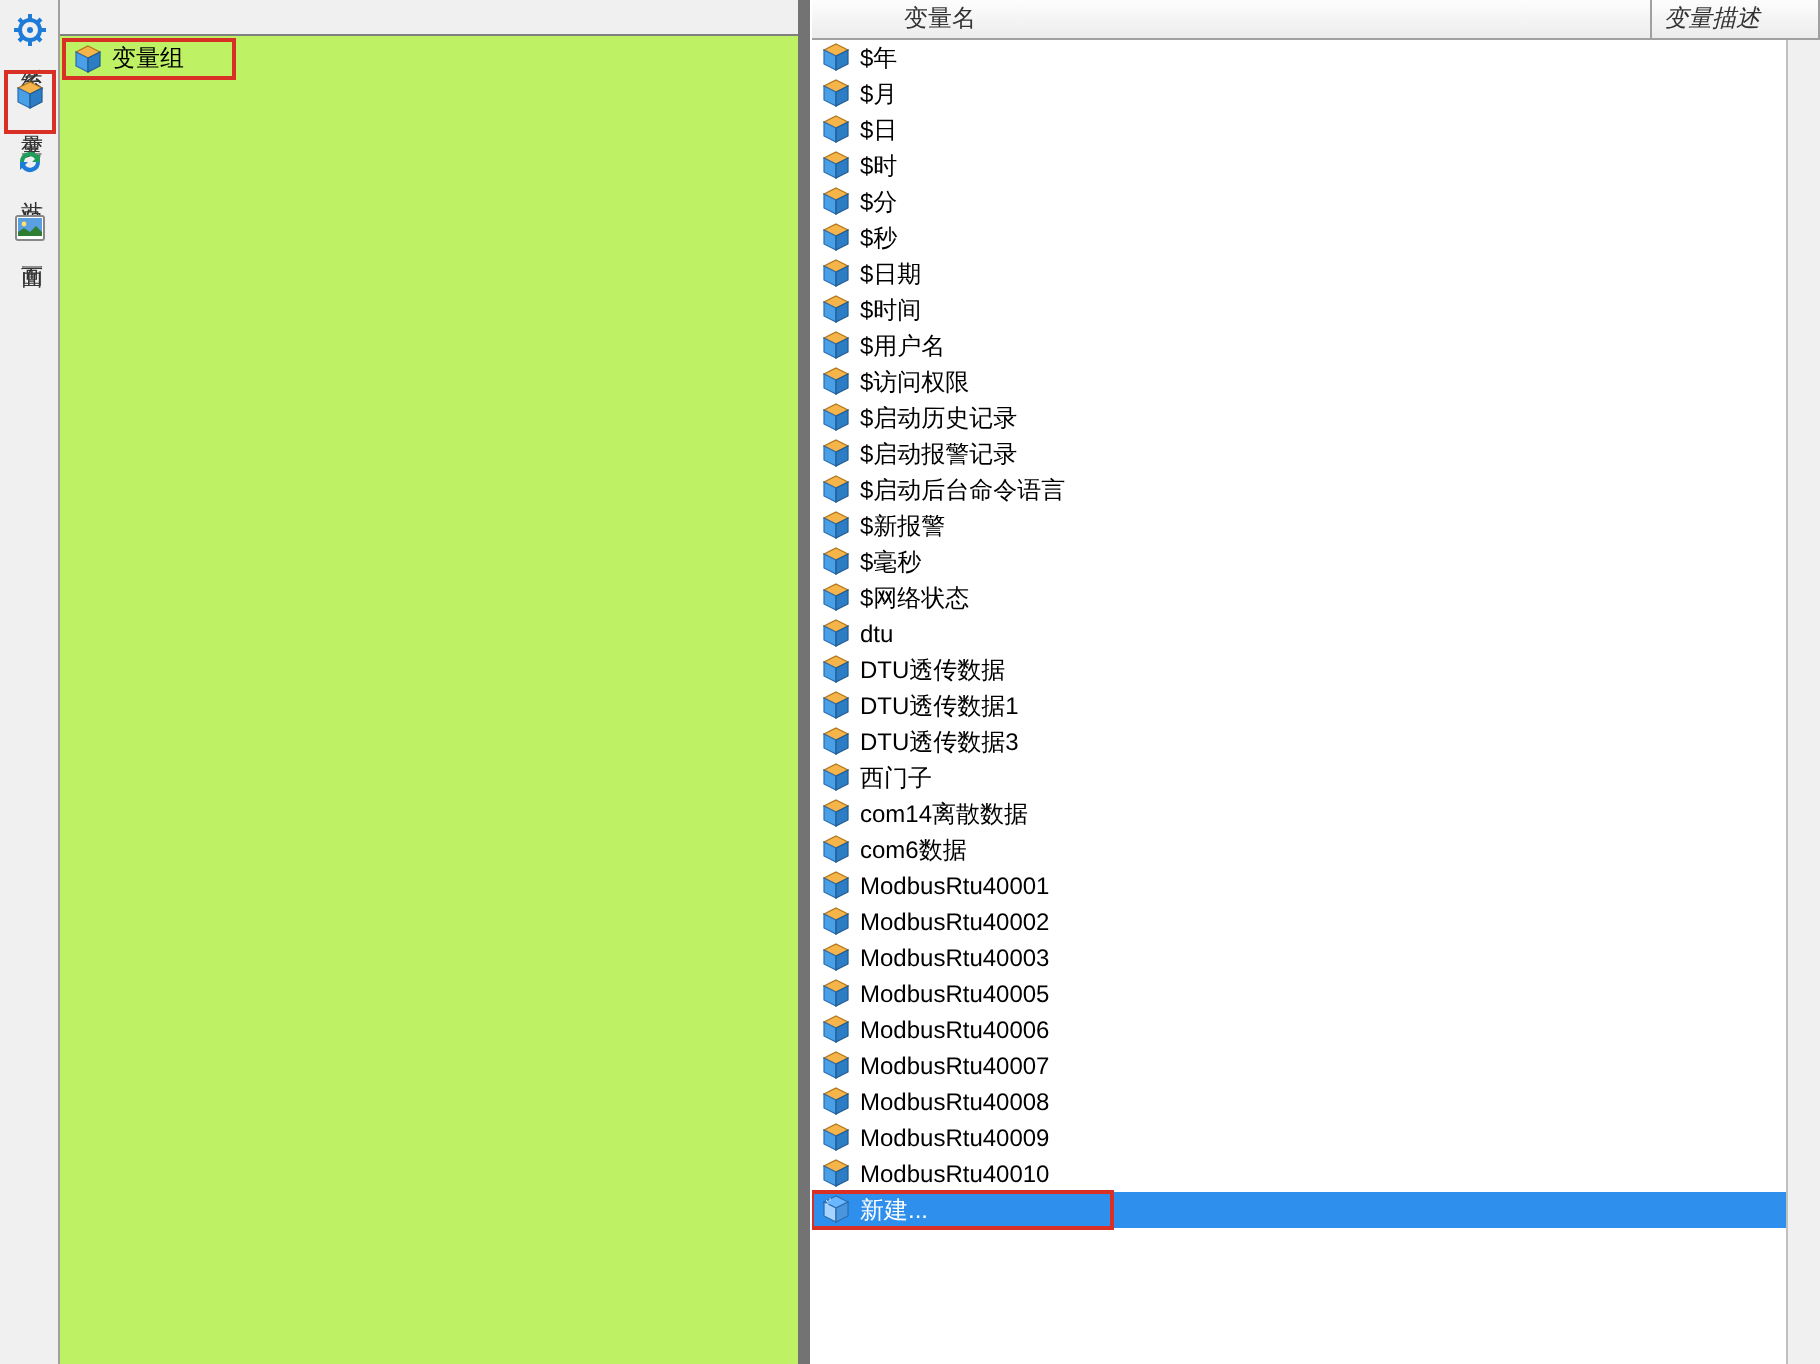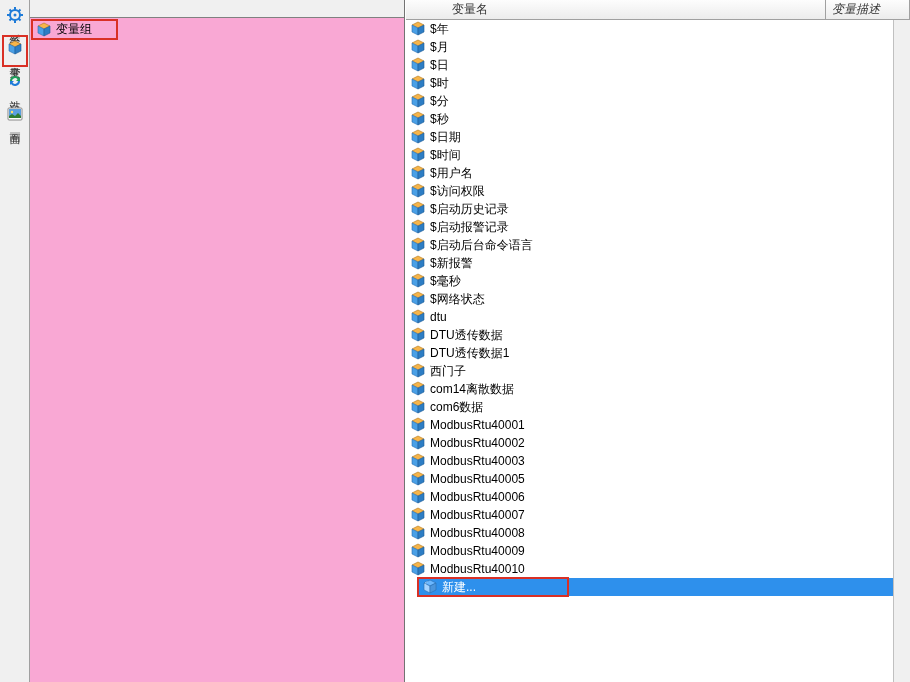--- a/index.html
+++ b/index.html
@@ -44,22 +44,22 @@
     writing-mode: vertical-rl;
     text-orientation: upright;
     font-size: 11px;
     color: #333;
     margin-top: 2px;
     letter-spacing: 1px;
   }
   
   .tree-panel {
     width: 375px;
-    border-right: 1px solid #737373;
-    background: #f9a8d4;
+    border-right: 6px solid #737373;
+    background: #bef264;
     position: relative;
   }
   .tree-header {
     height: 18px;
     border-bottom: 1px solid #808080;
     background: #f0f0f0;
   }
   .tree-item {
     display: flex;
     align-items: center;
@@ -112,21 +112,20 @@
     white-space: nowrap;
   }
   .list-row .icon { width:16px; height:16px; flex-shrink:0; }
   .list-row .label { color:#000; }
   .list-row.selected {
     background: #2e90ec;
   }
   .list-row.selected .label { color:#fff; }
   .list-row.highlighted {
     position: relative;
-    margin-left: 12px;
   }
   .list-row.highlighted::after {
     content:"";
     position:absolute;
     left:0; top:0;
     width:150px; height:100%;
     outline:2px solid #d93025;
     outline-offset:-1px;
     pointer-events:none;
   }
@@ -369,20 +368,28 @@
               <polygon points="14,4 8,7 8,14 14,11" fill="#2d7dc4" stroke="#1d5a93" stroke-width="0.6"></polygon>
             </svg></span>
           <span class="label">DTU透传数据1</span>
         </div>
         <div class="list-row">
           <span class="icon"><svg viewBox="0 0 16 16" width="16" height="16">
               <polygon points="8,1 14,4 8,7 2,4" fill="#f6b54a" stroke="#b07318" stroke-width="0.6"></polygon>
               <polygon points="2,4 8,7 8,14 2,11" fill="#4aa0e6" stroke="#2a6db0" stroke-width="0.6"></polygon>
               <polygon points="14,4 8,7 8,14 14,11" fill="#2d7dc4" stroke="#1d5a93" stroke-width="0.6"></polygon>
             </svg></span>
+          <span class="label">DTU透传数据3</span>
+        </div>
+        <div class="list-row">
+          <span class="icon"><svg viewBox="0 0 16 16" width="16" height="16">
+              <polygon points="8,1 14,4 8,7 2,4" fill="#f6b54a" stroke="#b07318" stroke-width="0.6"></polygon>
+              <polygon points="2,4 8,7 8,14 2,11" fill="#4aa0e6" stroke="#2a6db0" stroke-width="0.6"></polygon>
+              <polygon points="14,4 8,7 8,14 14,11" fill="#2d7dc4" stroke="#1d5a93" stroke-width="0.6"></polygon>
+            </svg></span>
           <span class="label">西门子</span>
         </div>
         <div class="list-row">
           <span class="icon"><svg viewBox="0 0 16 16" width="16" height="16">
               <polygon points="8,1 14,4 8,7 2,4" fill="#f6b54a" stroke="#b07318" stroke-width="0.6"></polygon>
               <polygon points="2,4 8,7 8,14 2,11" fill="#4aa0e6" stroke="#2a6db0" stroke-width="0.6"></polygon>
               <polygon points="14,4 8,7 8,14 14,11" fill="#2d7dc4" stroke="#1d5a93" stroke-width="0.6"></polygon>
             </svg></span>
           <span class="label">com14离散数据</span>
         </div>

